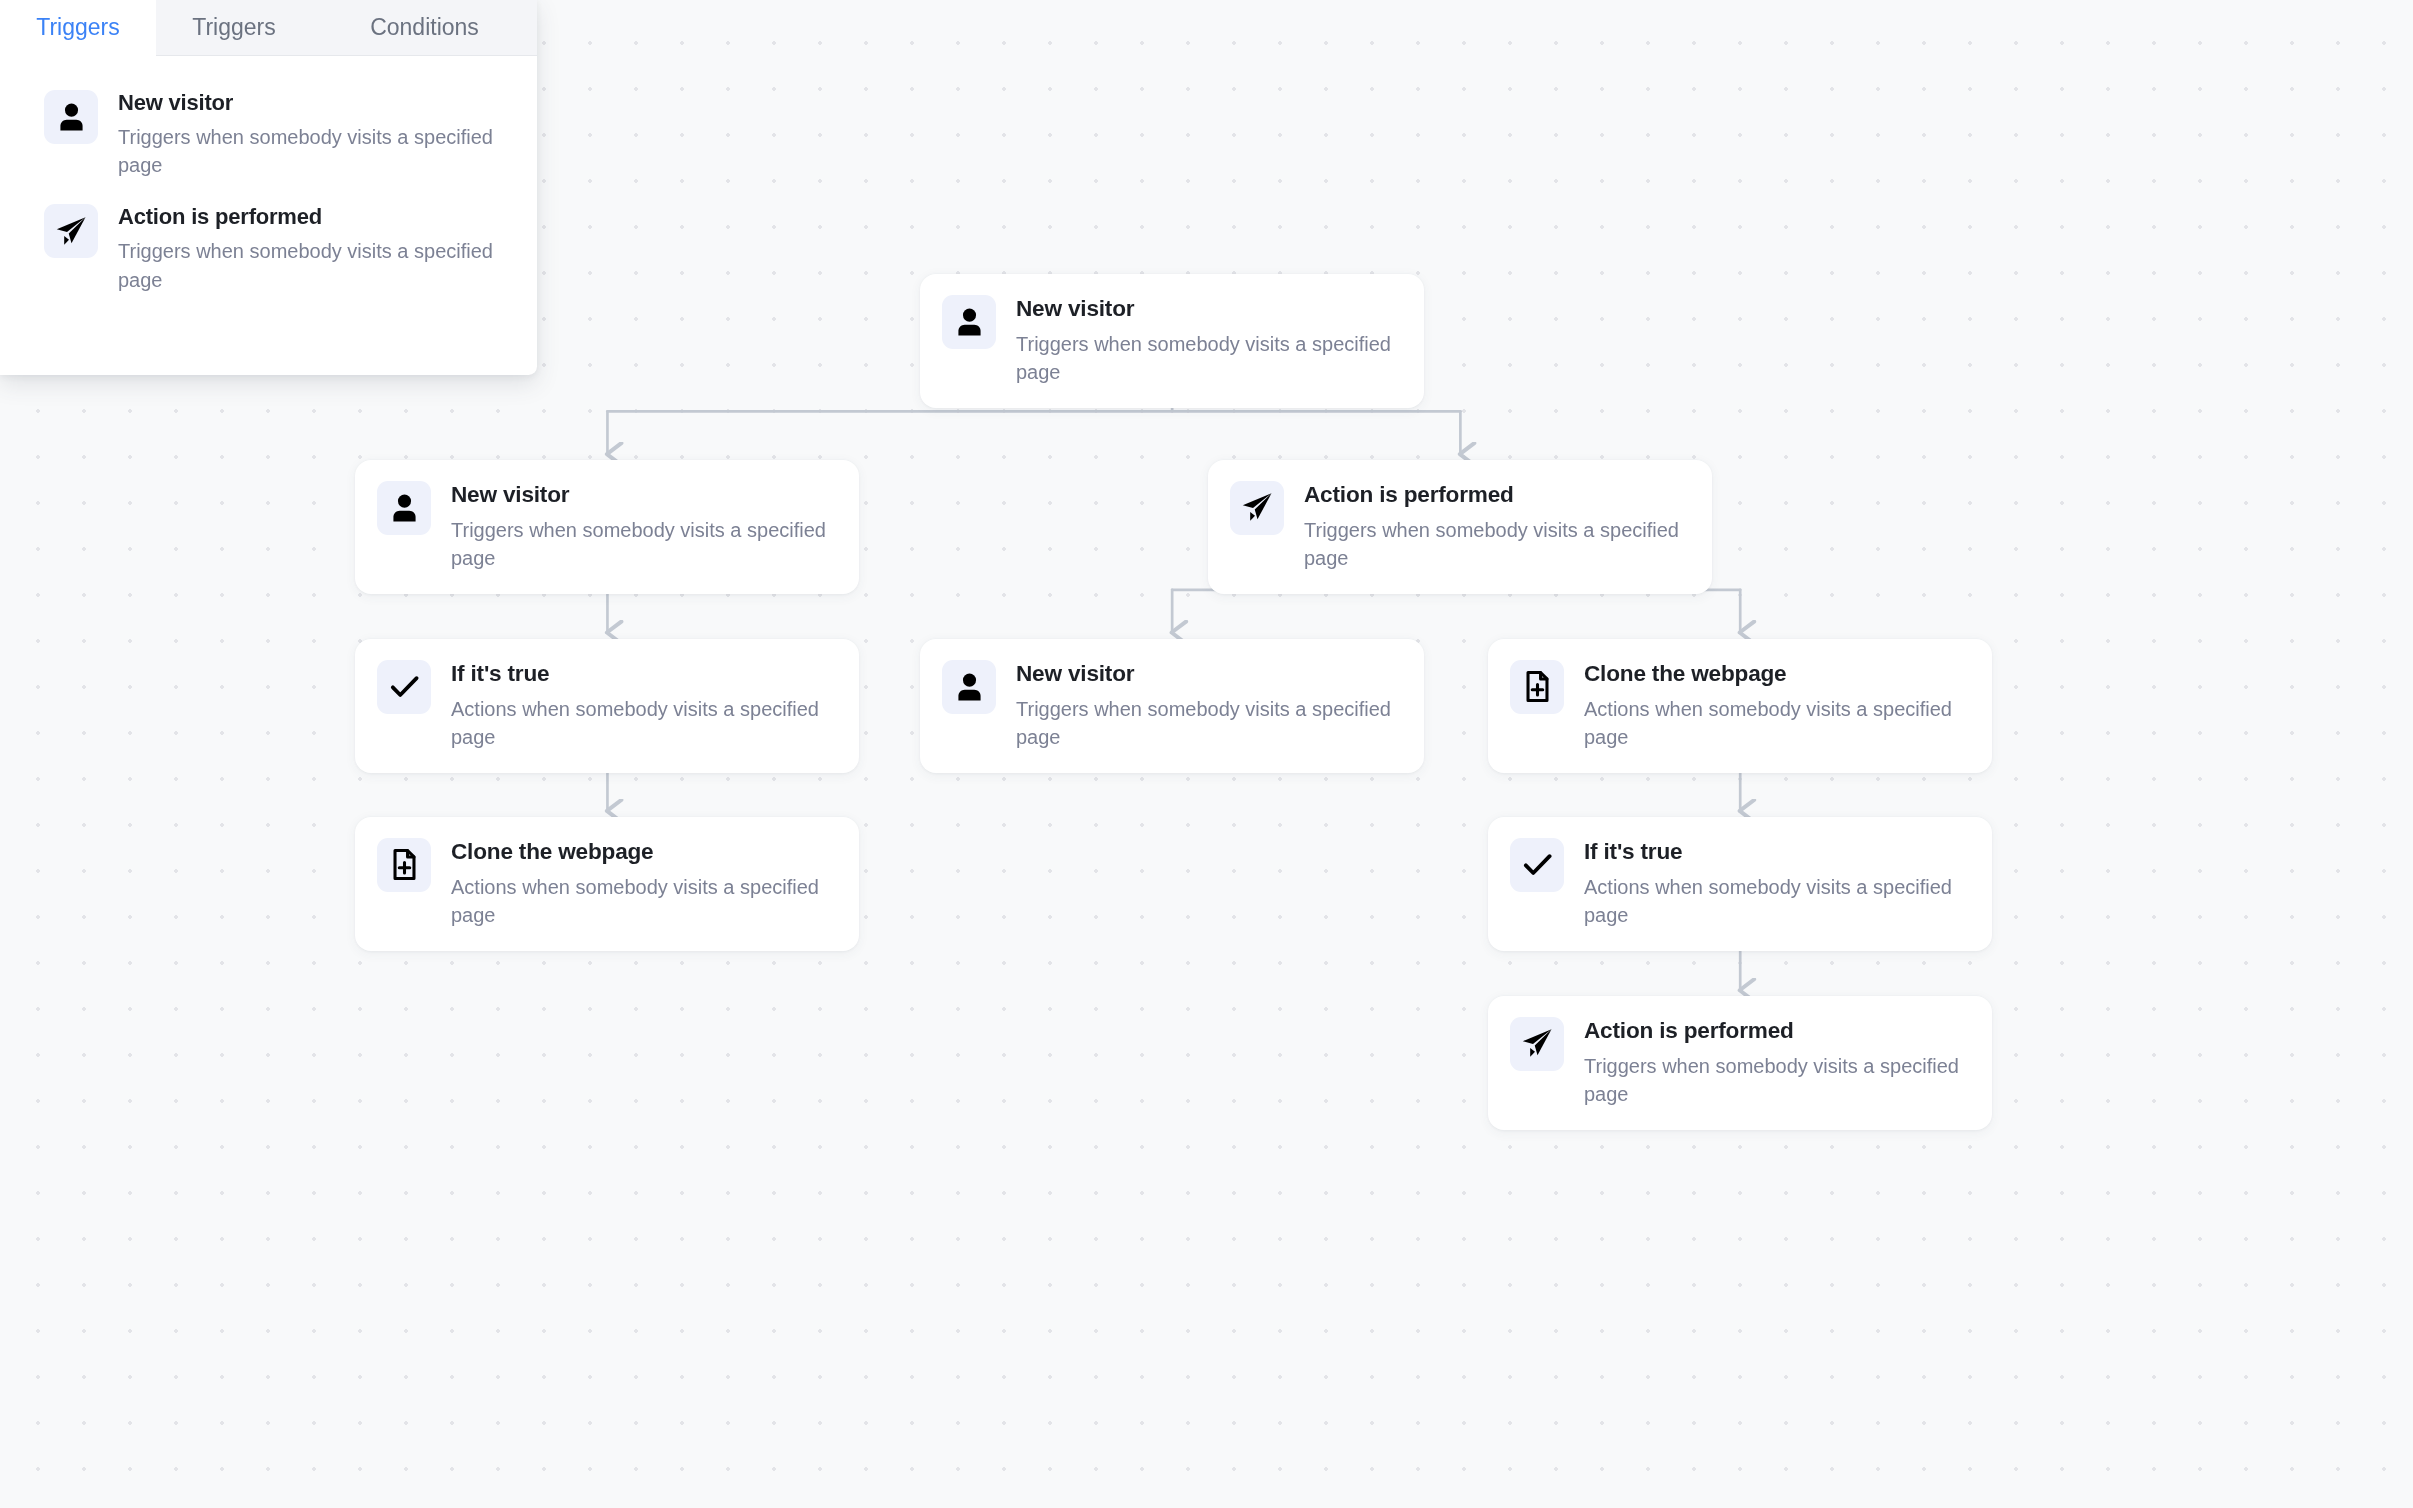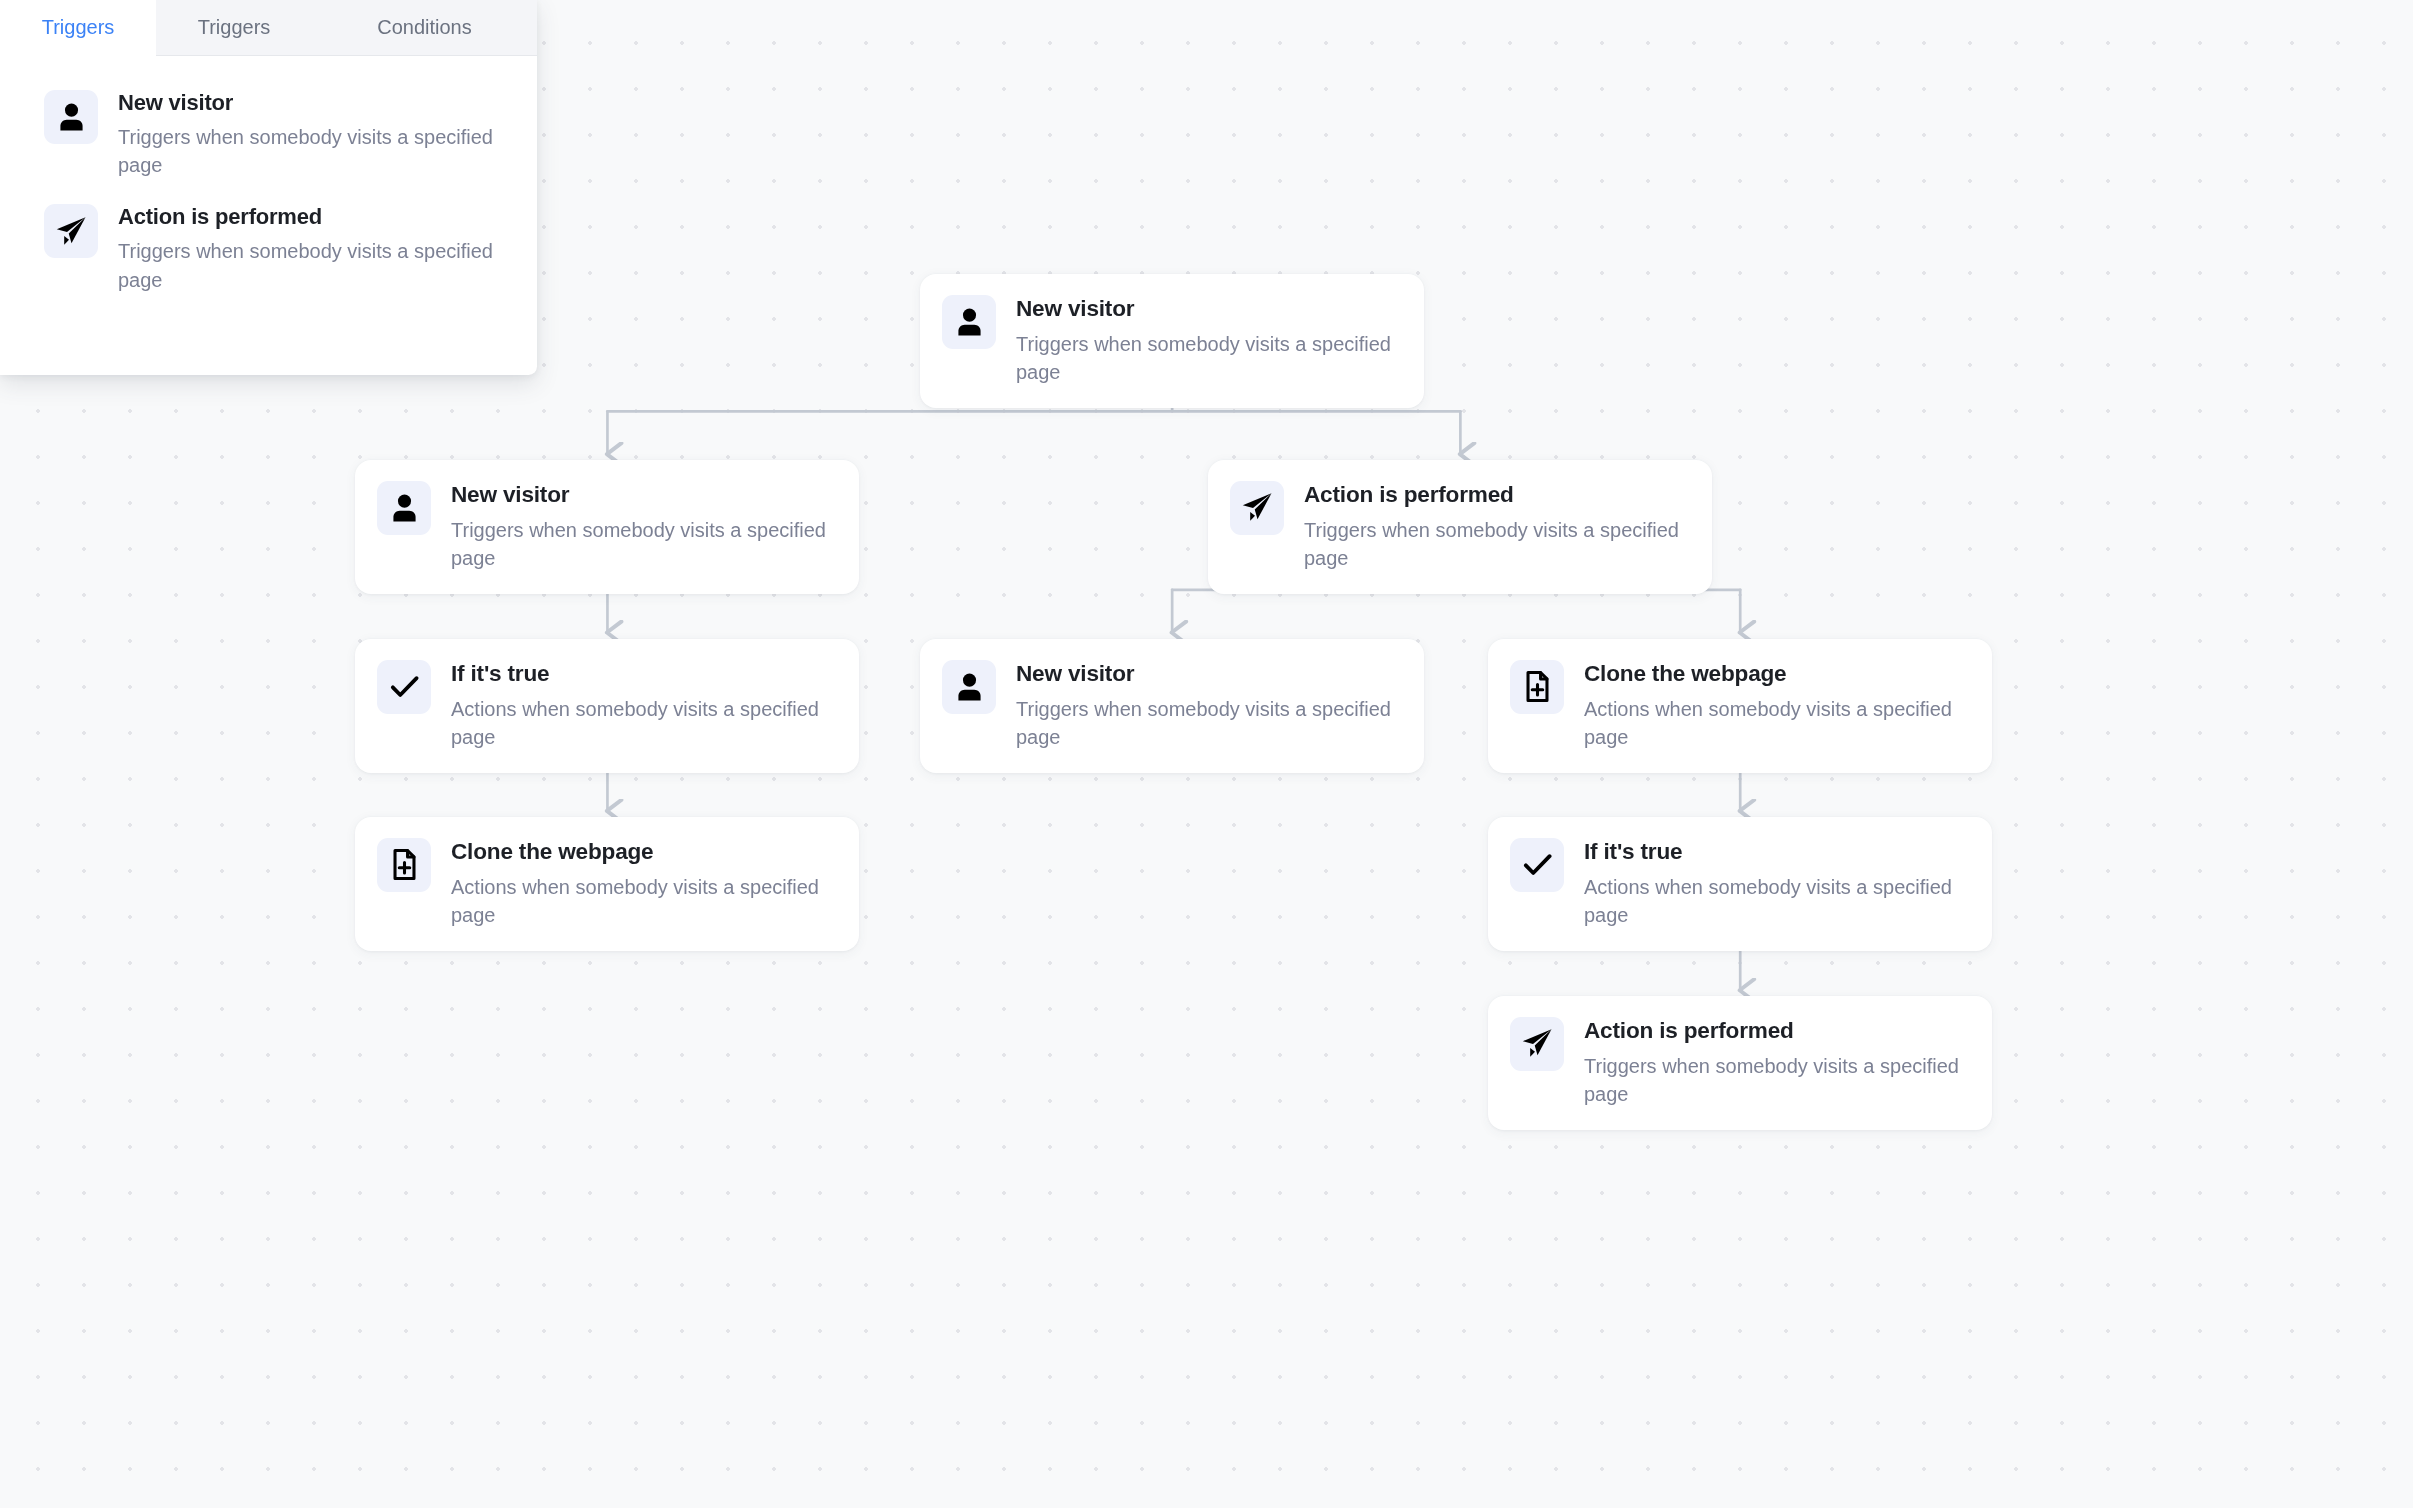--- a/index.html
+++ b/index.html
@@ -19,21 +19,21 @@
   #panel {
     position:absolute; left:0; top:0; width:537px; height:375px;
     background:#ffffff;
     border-bottom-right-radius:8.4px;
     box-shadow:0 8.4px 23.5px rgba(60,66,87,.13), 0 1.7px 6.7px rgba(60,66,87,.07);
     z-index:40;
   }
   #tabbar { display:flex; height:56px; width:100%; }
   .tab {
     flex:0 0 auto; display:flex; align-items:center; justify-content:center;
-    font-size:20px; color:#6b7280; background:#f4f5f8;
+    font-size:23px; color:#6b7280; background:#f4f5f8;
     border-bottom:0.8px solid #e6e8ec; cursor:pointer; position:relative;
   }
   .tab.active { background:#ffffff; color:#3b82f6; border-bottom:0.8px solid transparent; }
   .tab-t { width:156px; }
   .tab-a { width:156px; }
   .tab-c { width:225px; border-bottom-right-radius:0;justify-content:center; }
   #tabfill { flex:1; background:transparent; border-bottom:0.8px solid transparent; }
 
   #panel-list { padding:20px 0 0 0; }
   .panel-item { display:flex; gap:20px; padding:11px 28.5px 11px 44px; cursor:pointer; align-items:flex-start; }

